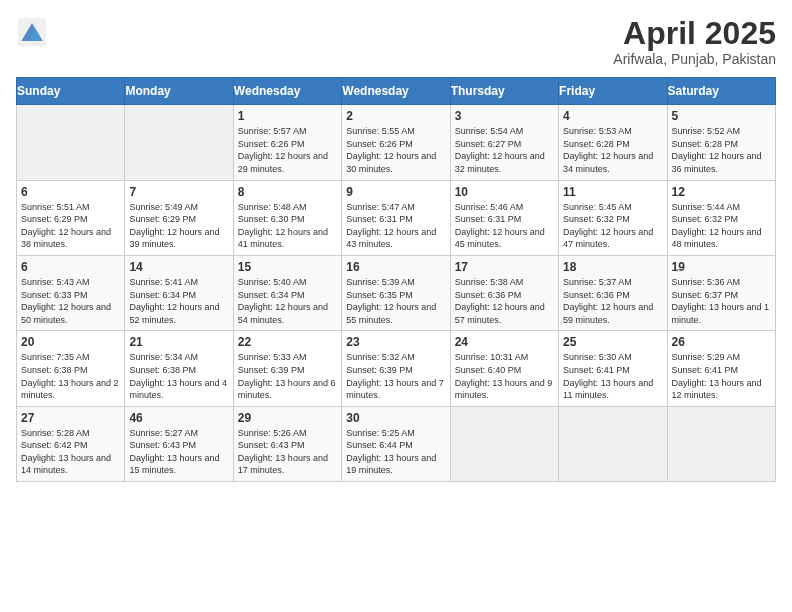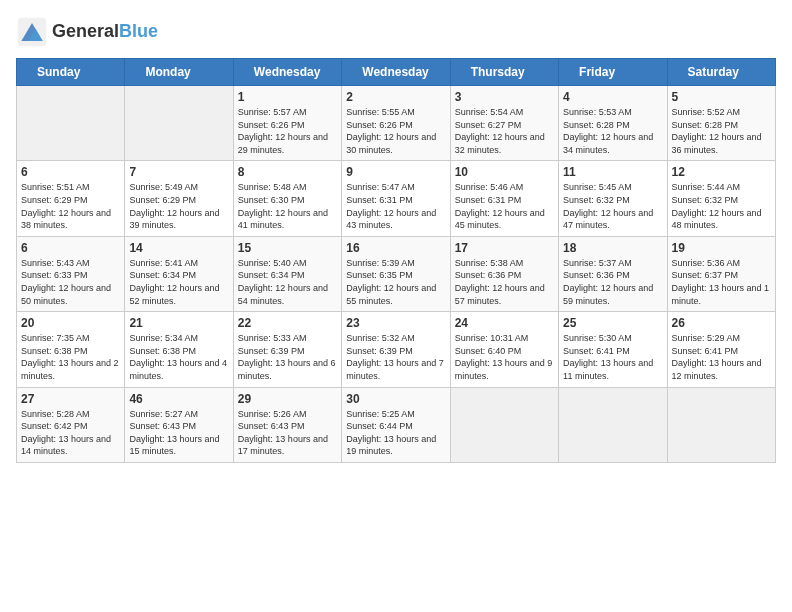--- a/index.html
+++ b/index.html
@@ -48,21 +48,21 @@
       color: #555;
     }
     .calendar {
       width: 100%;
       border-collapse: collapse;
       font-size: 10px;
     }
     .calendar th {
       background: #3a7abf;
       color: #fff;
-      padding: 6px 20px;
+      padding: 6px 0;
       text-align: left;
       font-size: 12px;
       font-weight: bold;
       border: 1px solid #2d6aaf;
     }
     .calendar td {
       border: 1px solid #ccc;
       vertical-align: top;
       padding: 4px;
       width: calc(100% / 7);
@@ -94,23 +94,24 @@
 </head>
 <body>
 
 <div class="header">
   <div class="logo">
     <svg class="logo-icon" viewBox="0 0 36 36">
       <rect x="2" y="2" width="32" height="32" rx="4" fill="#f0f0f0"></rect>
       <polygon points="6,28 18,8 30,28" fill="#3a7abf" opacity="0.85"></polygon>
       <polygon points="14,28 22,14 30,28" fill="#4a9cd6" opacity="0.7"></polygon>
     </svg>
-    <div class="logo-text">
-      <div>General<span>Blue</span></div>
-    </div>
+  </div>
+  <div class="title-block">
+    <div class="month-title">April 2025</div>
+    <div class="location">Arifwala, Punjab, Pakistan</div>
   </div>
 </div>
 
 <table class="calendar">
   <thead>
     <tr id="weekday-header">
         <th>Sunday</th>
         <th>Monday</th>
         <th>Wednesday</th>
         <th>Wednesday</th>

